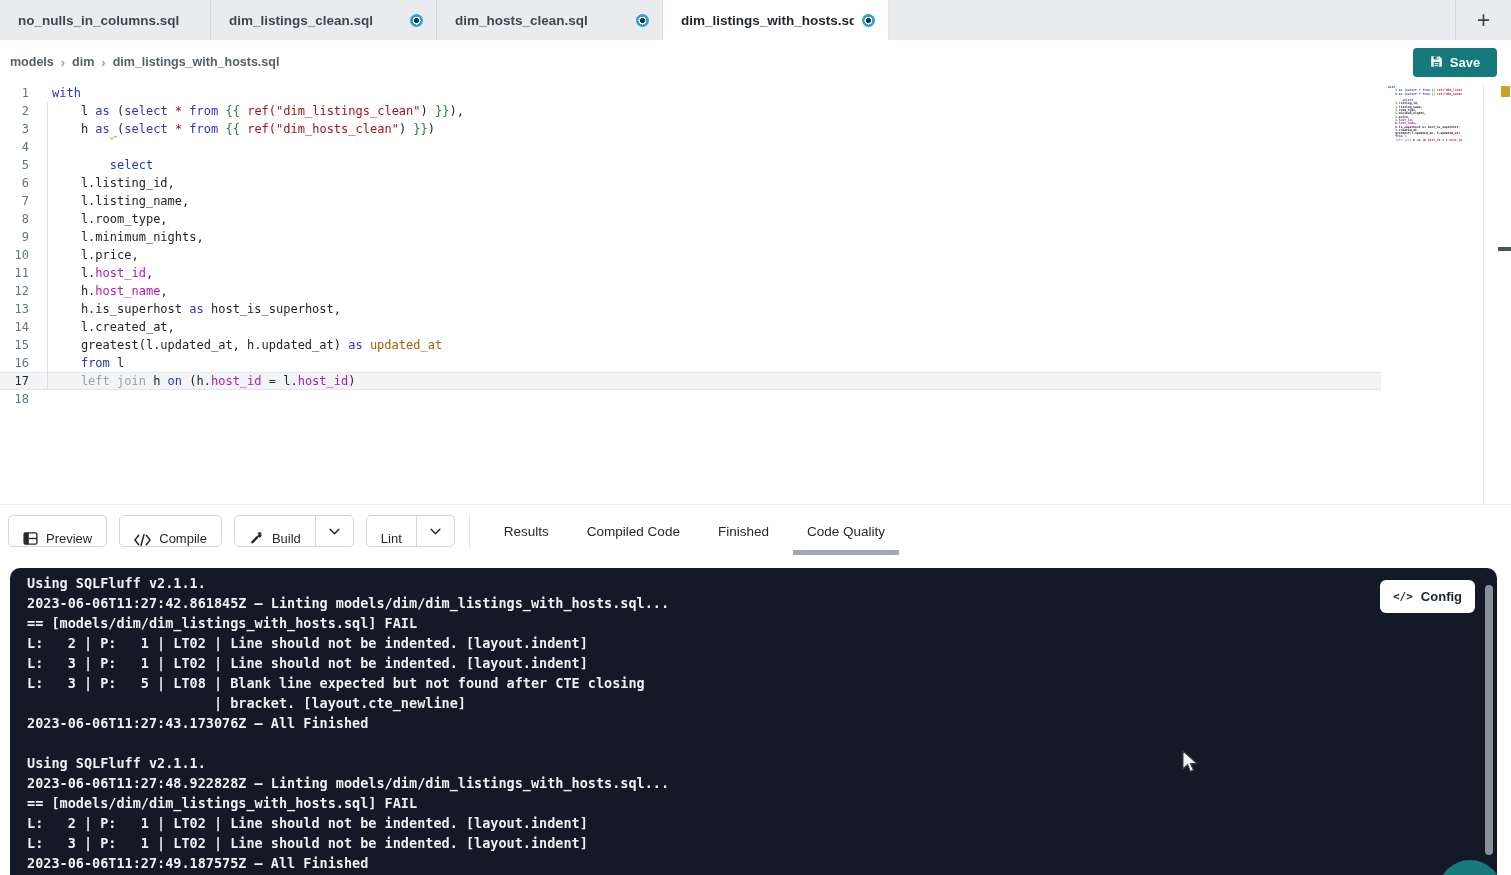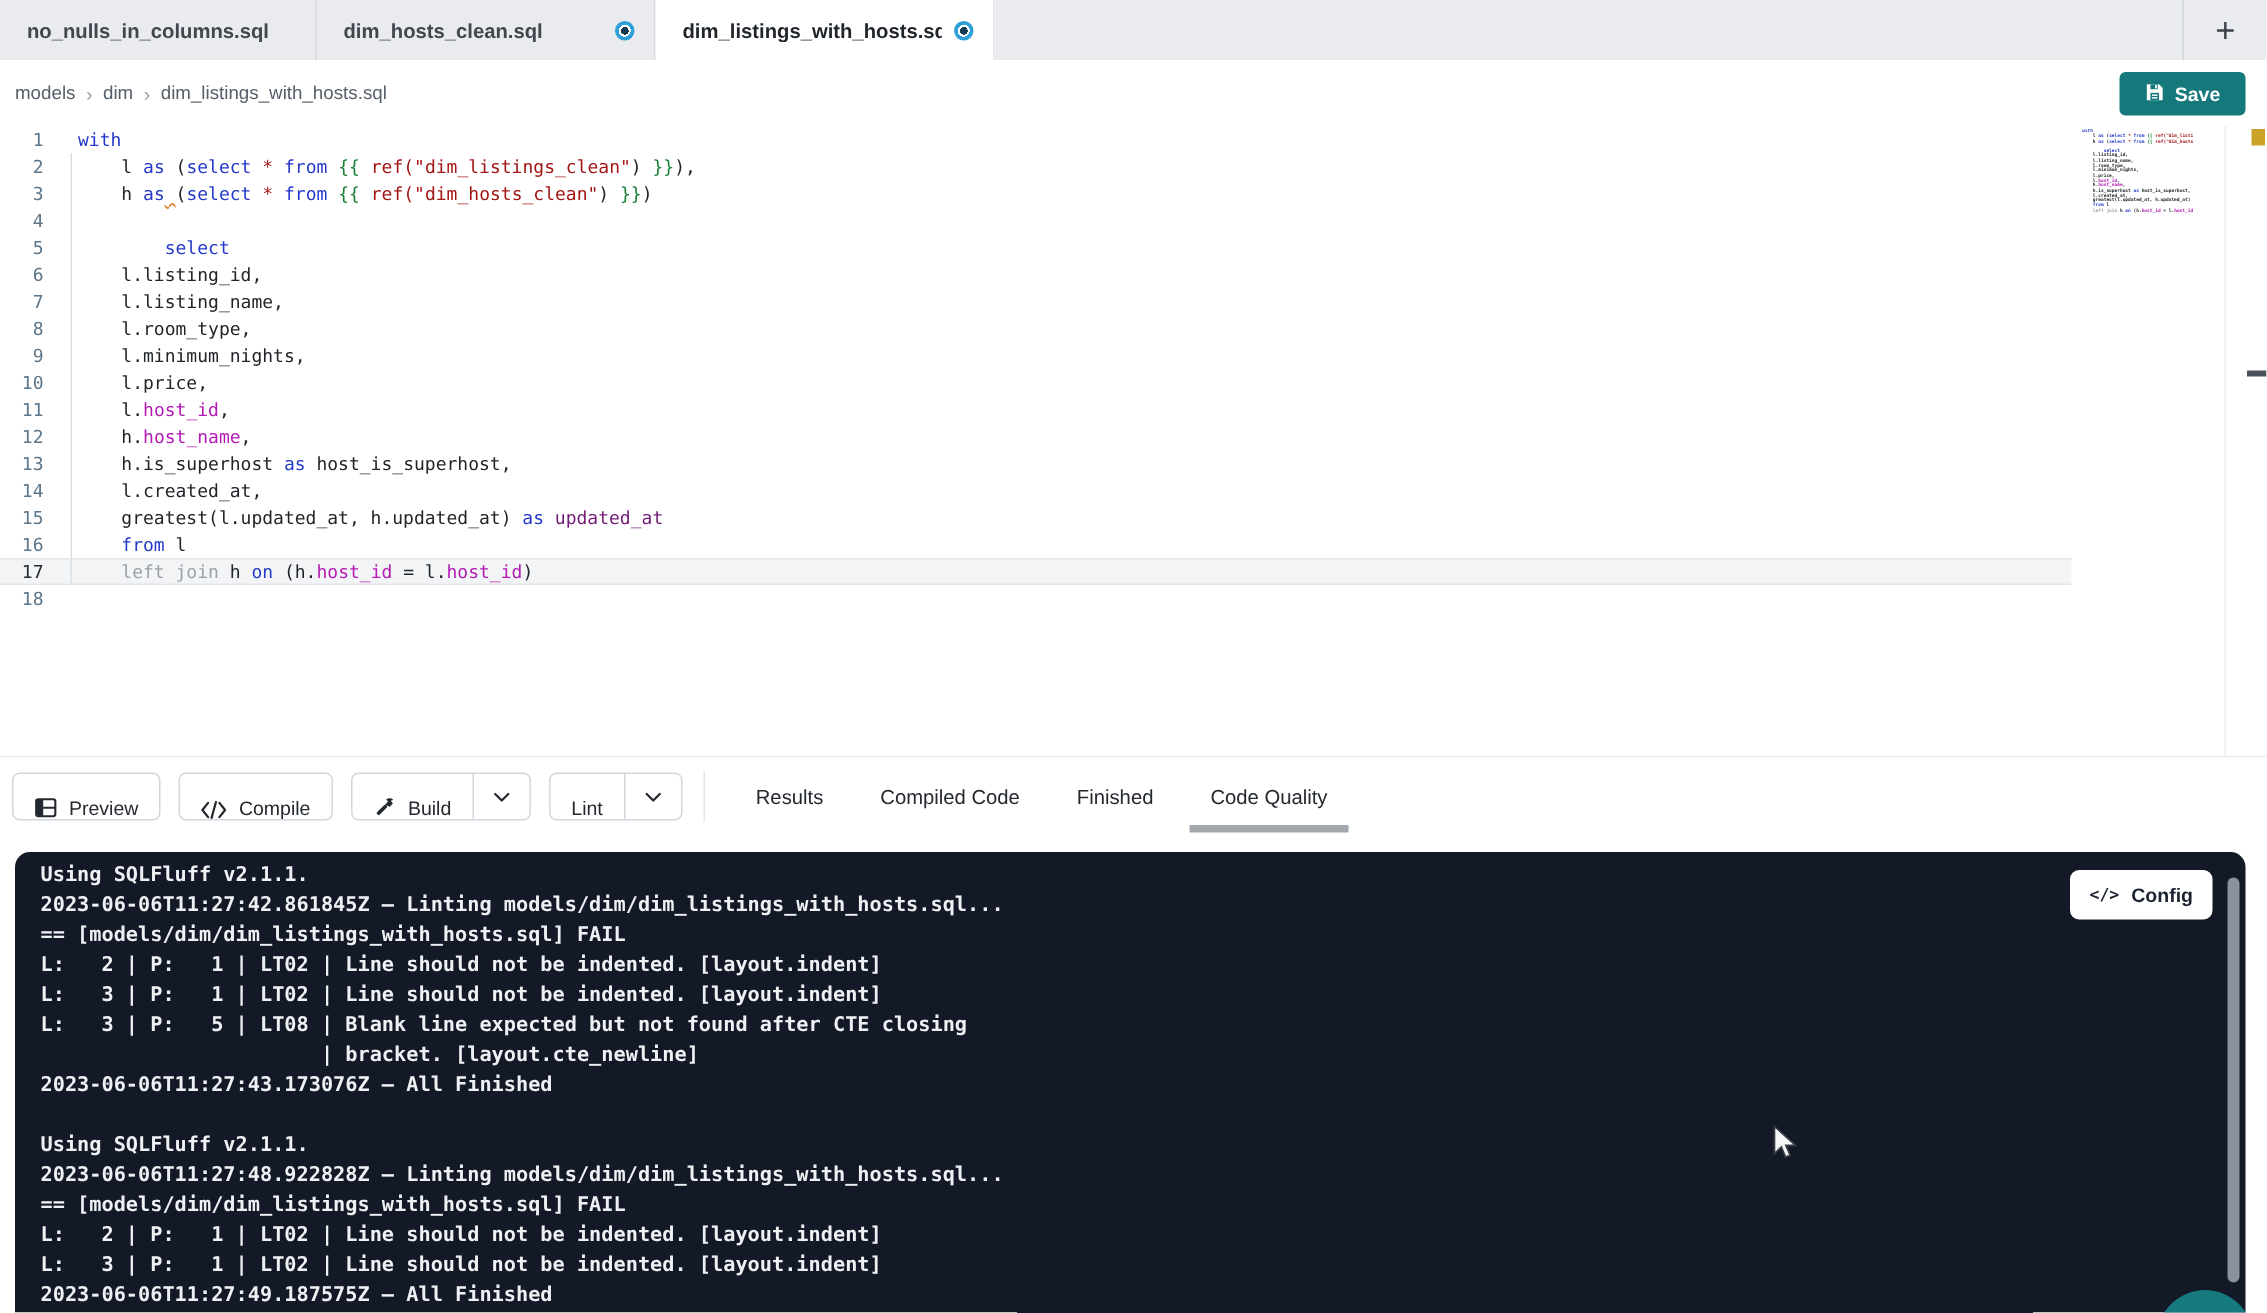--- a/index.html
+++ b/index.html
@@ -17,21 +17,21 @@
   .tab.active { background:#ffffff; color:#1f252b; font-weight:700; border-right:1px solid #e4e6e9; }
   .tab .label { overflow:hidden; white-space:nowrap; }
   .mod-dot { flex:none; width:13px; height:13px; border-radius:50%; margin-left:8px;
              background:radial-gradient(circle at 50% 50%, #143a52 0 2.6px, #ffffff 2.6px 4px, #2da0d8 4px); }
   .newtab { position:absolute; top:0; right:0; width:56px; height:40px; display:flex; align-items:center;
             justify-content:center; border-left:1px solid #d2d5d9; font-size:23px; font-weight:400;
             color:#3c434b; cursor:pointer; }
   
   .crumbbar { position:absolute; top:40px; left:0; right:0; height:44px; background:#ffffff; }
   .crumbs { position:absolute; left:10px; top:0; height:44px; display:flex; align-items:center; gap:7px;
-            font-size:12.5px; color:#57606a; }
+            font-size:12.5px; color:#57606a;font-weight:bold; }
   .crumb-sep { color:#98a1a8; font-size:13px; }
   .save-btn { position:absolute; right:14px; top:8px; width:84px; height:29px; background:#15797c;
               border-radius:4px; color:#fff; font-size:13px; font-weight:600; display:flex;
               align-items:center; justify-content:center; gap:7px; cursor:pointer; }
   
   .editor { position:absolute; top:84px; left:0; right:0; height:420px;
             font-family:"DejaVu Sans Mono", monospace; font-size:12px; line-height:18px; }
   .code-line { position:relative; height:18px; display:flex; white-space:pre; margin-right:130px; }
   .code-line.active { background:#f2f4f6; box-shadow: inset 0 1px 0 #e3e6e9, inset 0 -1px 0 #e3e6e9; }
   .ln { flex:none; width:29px; text-align:right; color:#5d7689; user-select:none; }
@@ -78,20 +78,24 @@
   .mouse-cursor { position:absolute; left:1179px; top:750px; pointer-events:none; }
 </style>
 </head>
 <body>
 
 <div class="tabbar" id="tabbar">
     <div class="tab">
       <span class="label">no_nulls_in_columns.sql</span>
     </div>
     <div class="tab">
+      <span class="label">dim_listings_clean.sql</span>
+      <span class="mod-dot"></span>
+    </div>
+    <div class="tab">
       <span class="label">dim_hosts_clean.sql</span>
       <span class="mod-dot"></span>
     </div>
     <div class="tab active">
       <span class="label">dim_listings_with_hosts.sql</span>
       <span class="mod-dot"></span>
     </div>
   </div>
 <div class="newtab">
   <span>+</span>
@@ -128,21 +132,21 @@
     <div class="code-line"><span class="ln">5</span><span class="lt"><span style="color: rgb(33, 37, 41);">        </span><span style="color: rgb(36, 56, 201);">select</span></span></div>
     <div class="code-line"><span class="ln">6</span><span class="lt"><span style="color: rgb(33, 37, 41);">    l.listing_id,</span></span></div>
     <div class="code-line"><span class="ln">7</span><span class="lt"><span style="color: rgb(33, 37, 41);">    l.listing_name,</span></span></div>
     <div class="code-line"><span class="ln">8</span><span class="lt"><span style="color: rgb(33, 37, 41);">    l.room_type,</span></span></div>
     <div class="code-line"><span class="ln">9</span><span class="lt"><span style="color: rgb(33, 37, 41);">    l.minimum_nights,</span></span></div>
     <div class="code-line"><span class="ln">10</span><span class="lt"><span style="color: rgb(33, 37, 41);">    l.price,</span></span></div>
     <div class="code-line"><span class="ln">11</span><span class="lt"><span style="color: rgb(33, 37, 41);">    l.</span><span style="color: rgb(179, 26, 179);">host_id</span><span style="color: rgb(33, 37, 41);">,</span></span></div>
     <div class="code-line"><span class="ln">12</span><span class="lt"><span style="color: rgb(33, 37, 41);">    h.</span><span style="color: rgb(179, 26, 179);">host_name</span><span style="color: rgb(33, 37, 41);">,</span></span></div>
     <div class="code-line"><span class="ln">13</span><span class="lt"><span style="color: rgb(33, 37, 41);">    h.is_superhost </span><span style="color: rgb(36, 56, 201);">as</span><span style="color: rgb(33, 37, 41);"> host_is_superhost,</span></span></div>
     <div class="code-line"><span class="ln">14</span><span class="lt"><span style="color: rgb(33, 37, 41);">    l.created_at,</span></span></div>
-    <div class="code-line"><span class="ln">15</span><span class="lt"><span style="color: rgb(33, 37, 41);">    greatest(l.updated_at, h.updated_at) </span><span style="color: rgb(36, 56, 201);">as</span><span style="color: #701a75;"> updated_at</span></span></div>
+    <div class="code-line"><span class="ln">15</span><span class="lt"><span style="color: rgb(33, 37, 41);">    greatest(l.updated_at, h.updated_at) </span><span style="color: rgb(36, 56, 201);">as</span><span style="color: #a16207;"> updated_at</span></span></div>
     <div class="code-line"><span class="ln">16</span><span class="lt"><span style="color: rgb(33, 37, 41);">    </span><span style="color: rgb(36, 56, 201);">from</span><span style="color: rgb(33, 37, 41);"> l</span></span></div>
     <div class="code-line active"><span class="ln">17</span><span class="lt"><span style="color: rgb(155, 161, 166);">    left join</span><span style="color: rgb(33, 37, 41);"> h </span><span style="color: rgb(36, 56, 201);">on</span><span style="color: rgb(33, 37, 41);"> (h.</span><span style="color: rgb(179, 26, 179);">host_id</span><span style="color: rgb(33, 37, 41);"> = l.</span><span style="color: rgb(179, 26, 179);">host_id</span><span style="color: rgb(33, 37, 41);">)</span></span></div>
     <div class="code-line"><span class="ln">18</span><span class="lt"> </span></div>
     <div class="indent-guide"></div>
   <div class="minimap" id="minimap"><div class=""><span><span style="color: rgb(36, 56, 201);">with</span></span></div><div class=""><span><span style="color: rgb(33, 37, 41);">    l </span><span style="color: rgb(36, 56, 201);">as</span><span style="color: rgb(33, 37, 41);"> (</span><span style="color: rgb(36, 56, 201);">select</span><span style="color: rgb(33, 37, 41);"> </span><span style="color: rgb(163, 21, 21);">*</span><span style="color: rgb(33, 37, 41);"> </span><span style="color: rgb(36, 56, 201);">from</span><span style="color: rgb(33, 37, 41);"> </span><span style="color: rgb(26, 127, 55);">{{</span><span style="color: rgb(33, 37, 41);"> </span><span style="color: rgb(163, 21, 21);">ref("dim_listings_clean"</span></span></div><div class=""><span><span style="color: rgb(33, 37, 41);">    h </span><span style="color: rgb(36, 56, 201);">as</span><span style="color: rgb(33, 37, 41);"> </span><span style="color: rgb(33, 37, 41);">(</span><span style="color: rgb(36, 56, 201);">select</span><span style="color: rgb(33, 37, 41);"> </span><span style="color: rgb(163, 21, 21);">*</span><span style="color: rgb(33, 37, 41);"> </span><span style="color: rgb(36, 56, 201);">from</span><span style="color: rgb(33, 37, 41);"> </span><span style="color: rgb(26, 127, 55);">{{</span><span style="color: rgb(33, 37, 41);"> </span><span style="color: rgb(163, 21, 21);">ref("dim_hosts_clean"</span></span></div><div class=""><span> </span></div><div class=""><span><span style="color: rgb(33, 37, 41);">        </span><span style="color: rgb(36, 56, 201);">select</span></span></div><div class=""><span><span style="color: rgb(33, 37, 41);">    l.listing_id,</span></span></div><div class=""><span><span style="color: rgb(33, 37, 41);">    l.listing_name,</span></span></div><div class=""><span><span style="color: rgb(33, 37, 41);">    l.room_type,</span></span></div><div class=""><span><span style="color: rgb(33, 37, 41);">    l.minimum_nights,</span></span></div><div class=""><span><span style="color: rgb(33, 37, 41);">    l.price,</span></span></div><div class=""><span><span style="color: rgb(33, 37, 41);">    l.</span><span style="color: rgb(179, 26, 179);">host_id</span><span style="color: rgb(33, 37, 41);">,</span></span></div><div class=""><span><span style="color: rgb(33, 37, 41);">    h.</span><span style="color: rgb(179, 26, 179);">host_name</span><span style="color: rgb(33, 37, 41);">,</span></span></div><div class=""><span><span style="color: rgb(33, 37, 41);">    h.is_superhost </span><span style="color: rgb(36, 56, 201);">as</span><span style="color: rgb(33, 37, 41);"> host_is_superhost,</span></span></div><div class=""><span><span style="color: rgb(33, 37, 41);">    l.created_at,</span></span></div><div class=""><span><span style="color: rgb(33, 37, 41);">    greatest(l.updated_at, h.updated_at) </span></span></div><div class=""><span><span style="color: rgb(33, 37, 41);">    </span><span style="color: rgb(36, 56, 201);">from</span><span style="color: rgb(33, 37, 41);"> l</span></span></div><div class=""><span><span style="color: rgb(155, 161, 166);">    left join</span><span style="color: rgb(33, 37, 41);"> h </span><span style="color: rgb(36, 56, 201);">on</span><span style="color: rgb(33, 37, 41);"> (h.</span><span style="color: rgb(179, 26, 179);">host_id</span><span style="color: rgb(33, 37, 41);"> = l.</span><span style="color: rgb(179, 26, 179);">host_id</span></span></div><div class=""><span> </span></div></div>
   <div class="editor-rail"></div>
   <div class="ov-marker-warning"></div>
   <div class="ov-marker-cursor"></div>
 </div>
 <div class="editor-divider"></div>

